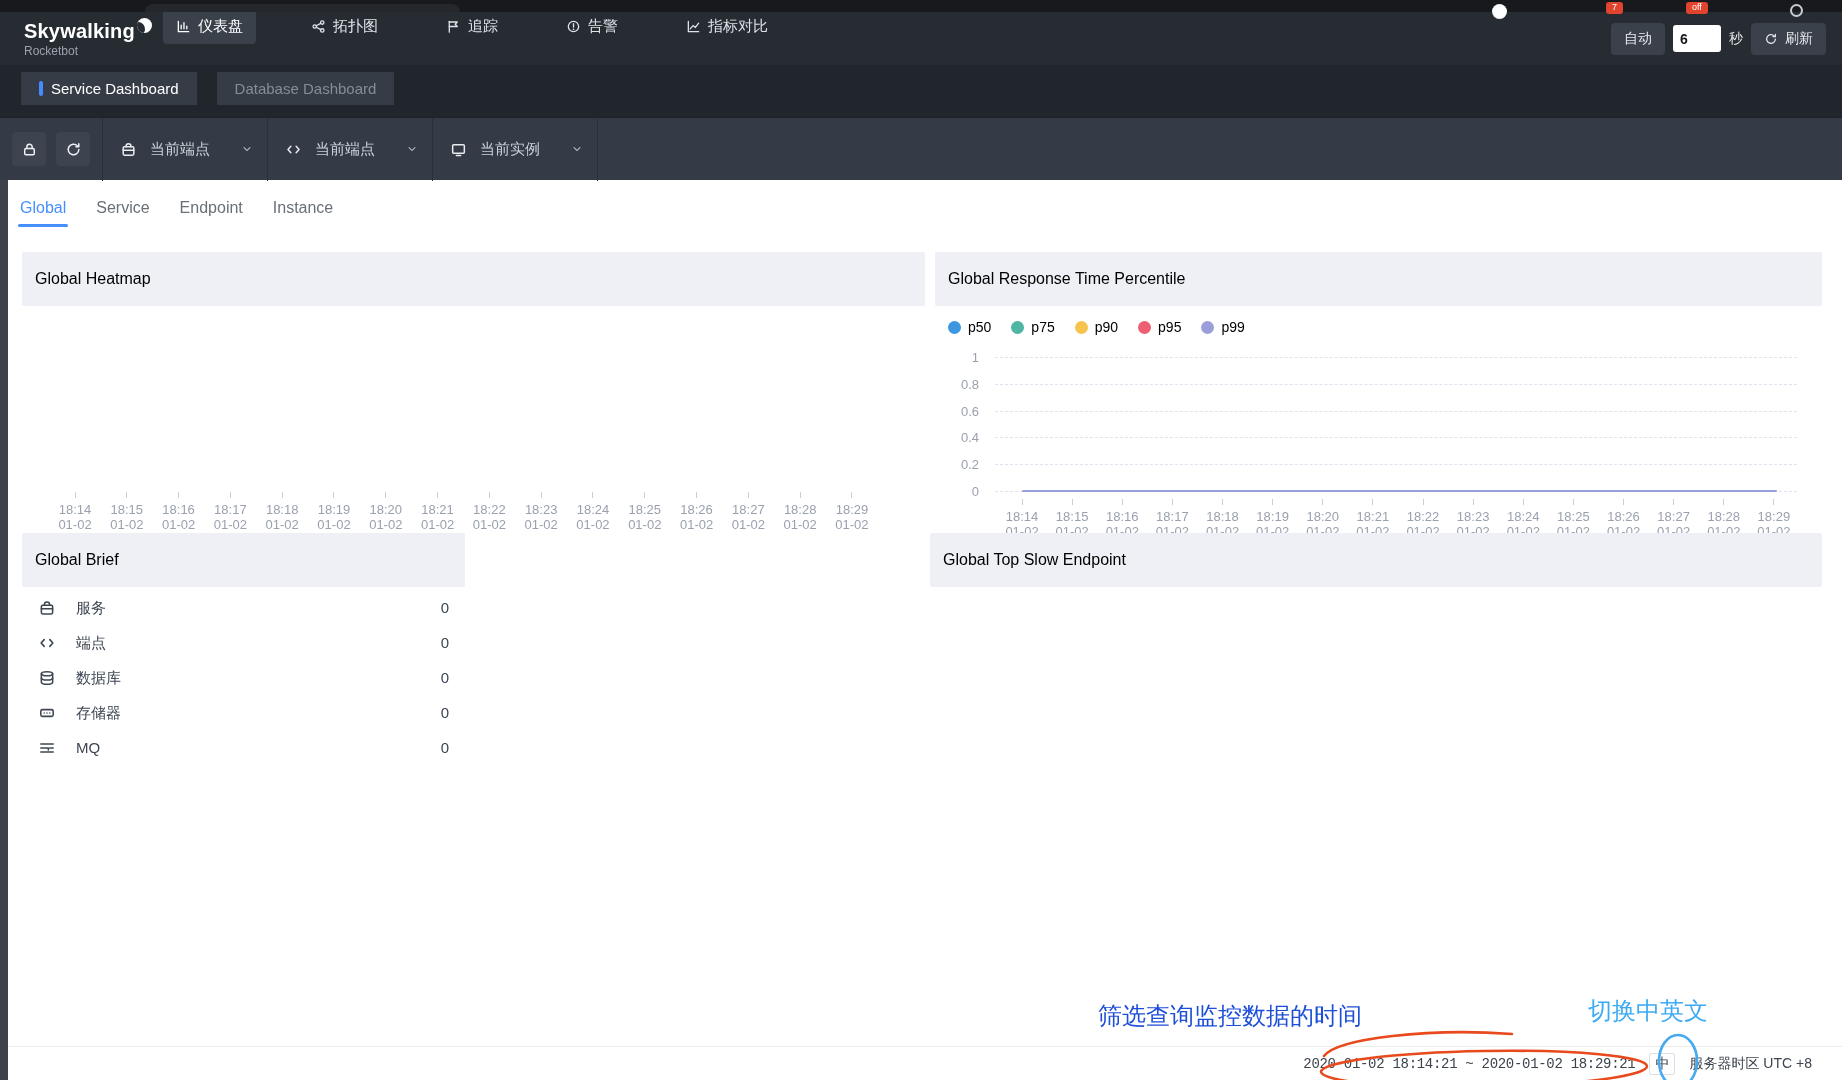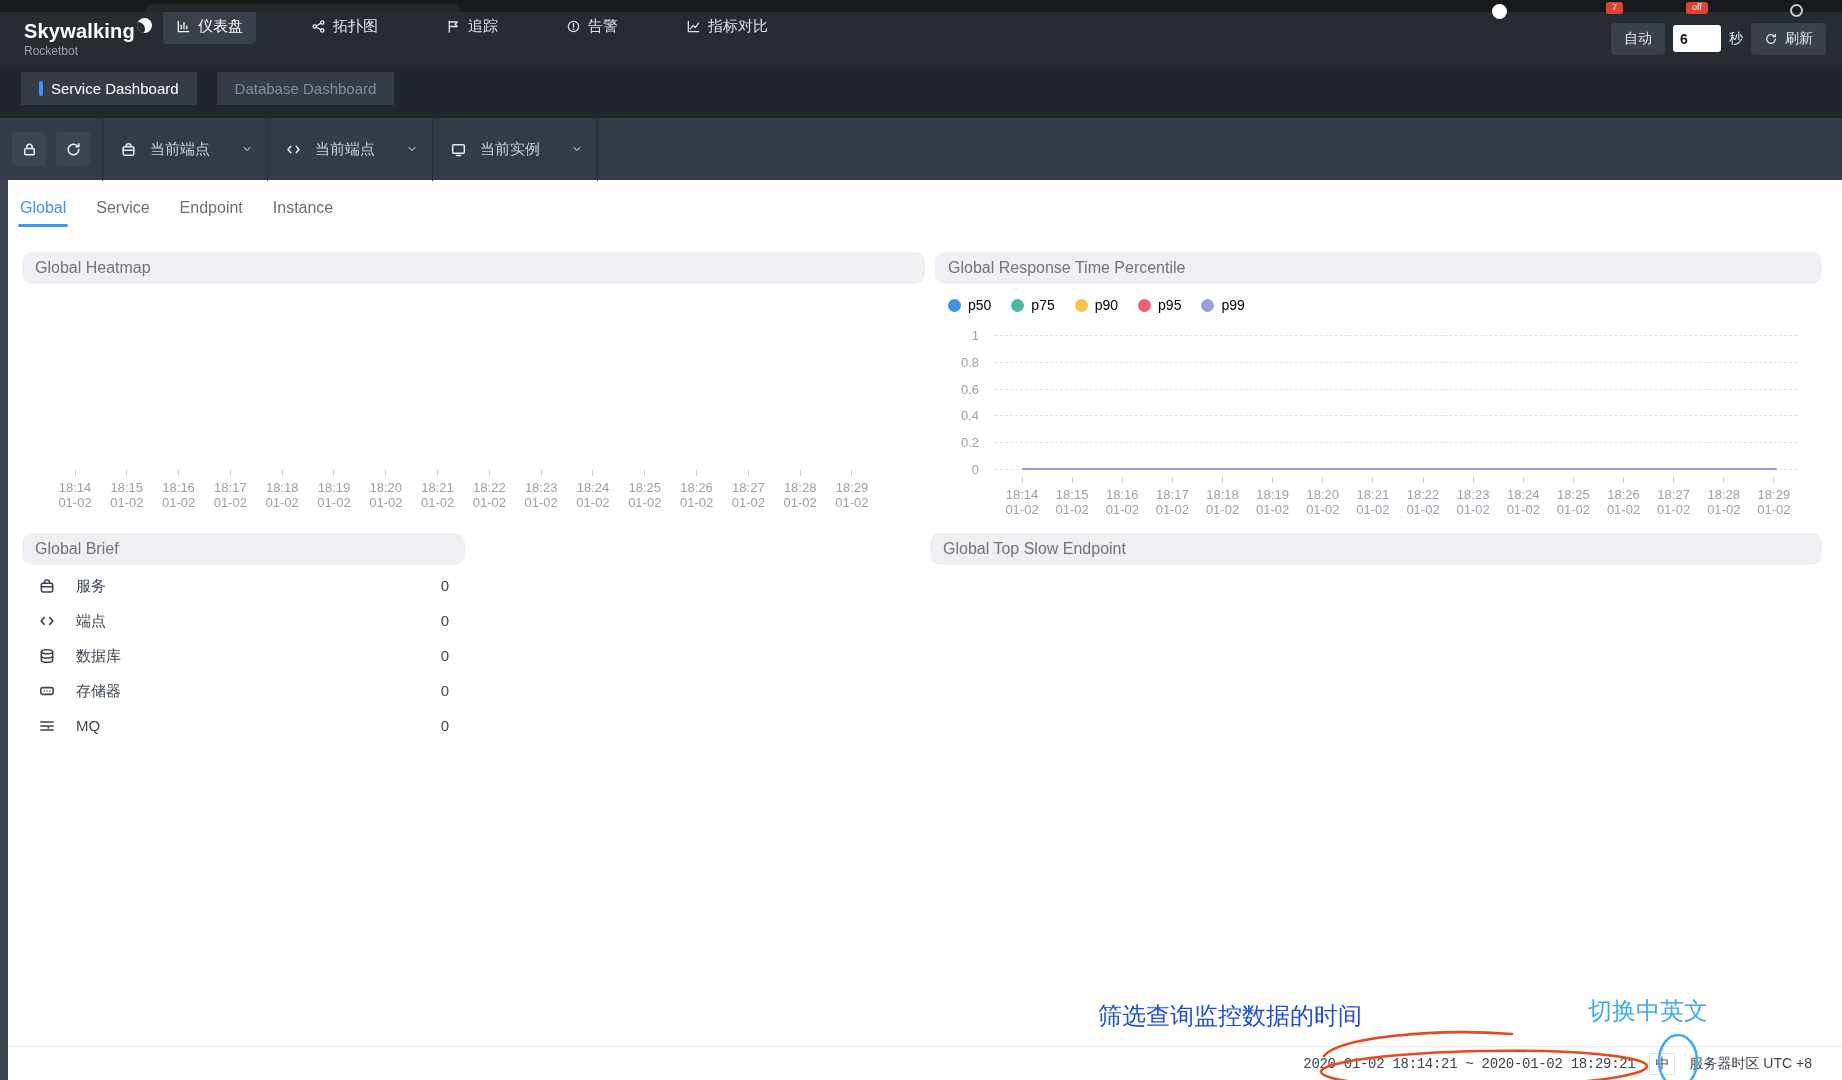--- a/index.html
+++ b/index.html
@@ -63,21 +63,21 @@
   .left-strip { position:absolute; left:0; top:180px; width:8px; height:900px; background:#3e434b; z-index:4; }
 
   
   .view-tabs { position:absolute; left:18px; top:180px; height:60px; display:flex; align-items:center; gap:26px; }
   .vtab { position:relative; font-size:16px; color:#697078; cursor:pointer; padding:6px 2px 10px; }
   .vtab.active { color:#458ffe; }
   .vtab.active::after { content:""; position:absolute; left:0; right:0; bottom:0; height:3px; border-radius:2px; background:#458ffe; }
 
   
   .panel { position:absolute; }
-  .panel-header { height:32px; background:#eef0f5; border-radius:10px; display:flex; align-items:center; padding-left:13px; color:#737373; font-size:16px; }
+  .panel-header { height:54px; background:#eef0f5; border-radius:2px; display:flex; align-items:center; padding-left:13px; color:#000000; font-size:16px; }
   .p-heatmap      { left:22px;  top:252px; width:903px; }
   .p-percentile   { left:935px; top:252px; width:887px; }
   .p-brief        { left:22px;  top:533px; width:443px; }
   .p-throughput   { left:478px; top:533px; width:440px; }
   .p-slowendpoint { left:930px; top:533px; width:892px; }
 
   
   .x-axis { display:flex; justify-content:space-between; }
   .axis-cell { width:46px; display:flex; flex-direction:column; align-items:center; color:#9aa1ae; font-size:13px; line-height:15px; }
   .axis-cell .tick { width:1px; height:6px; background:#c9ced8; margin-bottom:4px; }

